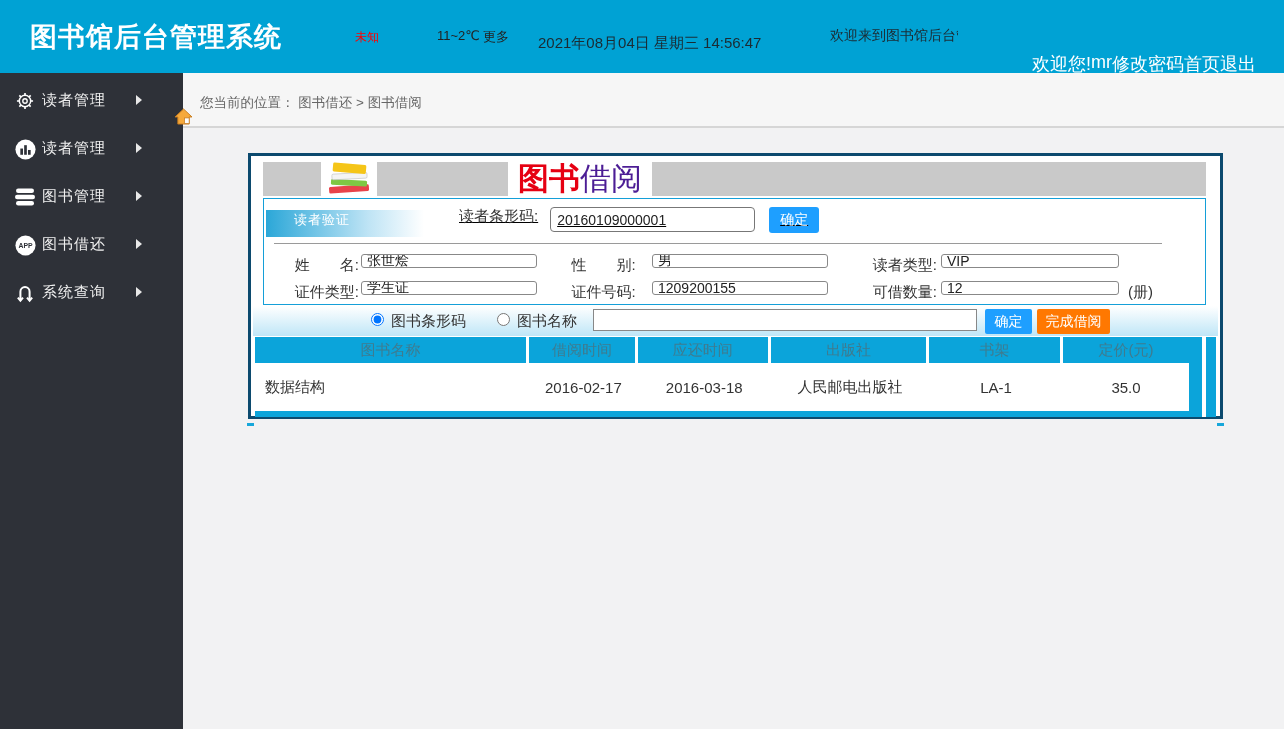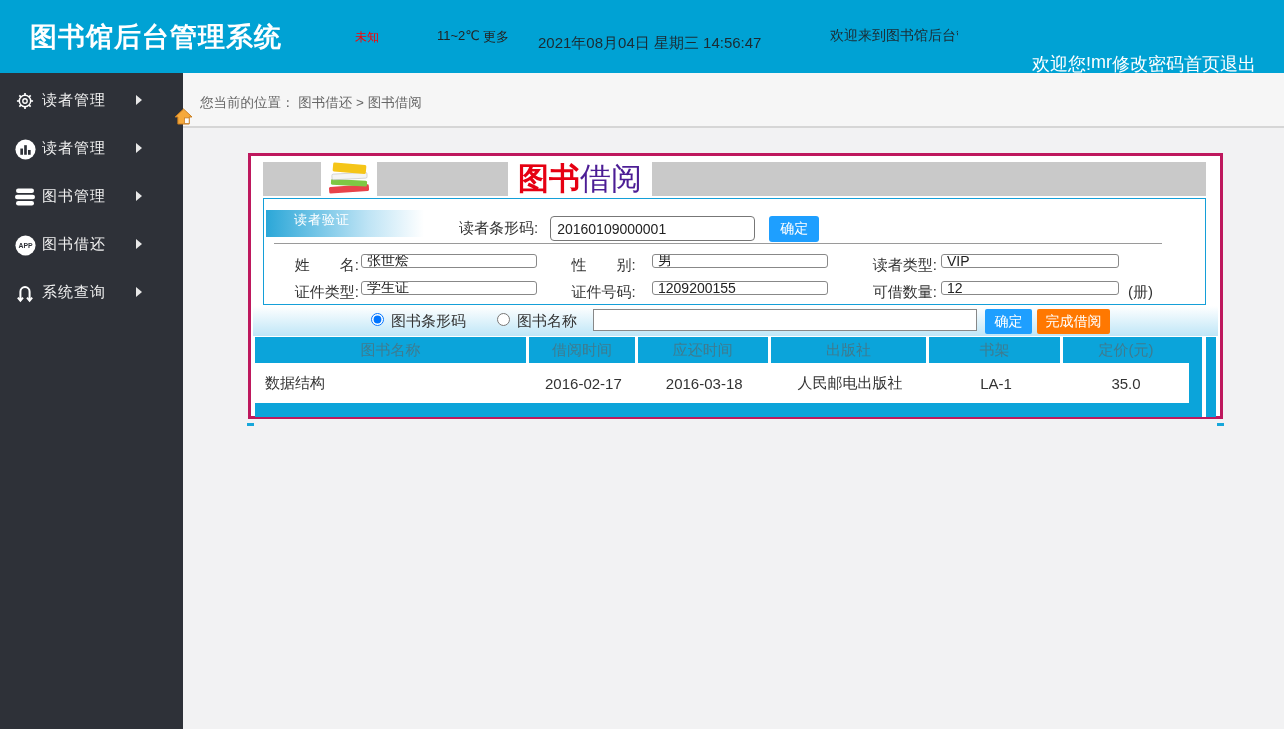--- a/index.html
+++ b/index.html
@@ -28,35 +28,35 @@
   
   .breadcrumb { position:absolute; left:183px; top:73px; width:1101px; height:55px; background:#f6f6f6; border-bottom:2px solid #d6d6d6; }
   .bc-text { position:absolute; left:17px; top:21px; font-size:13.5px; color:#666; }
   .bc-text .bc-link { cursor:pointer; }
   .home-icon { position:absolute; left:-9px; top:35px; }
 
   
   .content { position:absolute; left:183px; top:130px; width:1101px; height:599px; background:#f2f2f3; }
 
   
-  .panel { position:absolute; left:248px; top:153px; width:975px; height:266px; background:#fff; border:3px solid #be185d; }
+  .panel { position:absolute; left:248px; top:153px; width:975px; height:266px; background:#fff; border:3px solid #0c4a6e; }
   .dash { position:absolute; width:7px; height:3px; background:#17a7da; }
   .dash-l { left:247px; top:423px; }
   .dash-r { left:1217px; top:423px; }
 
   .panel-titlebar { position:relative; margin:6px 14px 2px 12px; height:34px; background:#c9c9c9; }
   .pt-iconbox { position:absolute; left:58px; top:-3px; width:56px; height:40px; background:#fff; display:flex; align-items:center; justify-content:center; }
   .pt-title { position:absolute; left:245px; top:-2px; height:38px; background:#fff; padding:0 10px; font-size:31px; font-weight:bold; display:flex; align-items:center; }
   .pt-red { color:#e60012; }
   .pt-cyan { color:#4c1d95; font-weight:normal; }
 
   
   .reader-sec { position:relative; margin:0 14px 0 12px; height:107px; border:1px solid #149fd8; background:#fff; }
   .rs-tab { position:absolute; left:2px; top:11px; width:158px; height:27px; background:linear-gradient(to right,#2ba7d8,#bfe4f5 65%,rgba(255,255,255,0)); color:#fff; font-size:13px; padding-left:28px; line-height:19px; letter-spacing:1px; }
-  .rs-barcode { position:absolute; left:195px; top:16px; height:27px; display:flex; align-items:center; }
+  .rs-barcode { position:absolute; left:195px; top:8px; height:27px; display:flex; align-items:flex-start;text-decoration:underline; }
   .rs-barcode .lbl { font-size:15px; color:#333; margin-right:12px; }
   .rs-barcode input { width:205px; height:25px; border:1px solid #777; border-radius:4px; font-size:14px; padding:0 6px; margin-right:14px; color:#222; }
   .btn-blue { background:#1e9fff; color:#fff; border:none; border-radius:3px; font-size:14px; cursor:pointer; }
   .rs-barcode .btn-blue { width:50px; height:26px; }
   .rs-hr { position:absolute; left:10px; top:44px; width:888px; border-top:1px solid #9a9a9a; }
   .frow { position:absolute; left:0; width:100%; height:22px; }
   .frow1 { top:55px; } .frow2 { top:82px; }
   .fld-label { position:absolute; width:93px; text-align:right; font-size:15px; color:#333; top:2px; }
   .fld-input { position:absolute; height:14px; border:1px solid #888; border-radius:3px; font-size:14px; padding:0 5px; color:#222; top:0; }
   .l1 { left:2px; } .i1 { left:97px; width:176px; }
@@ -74,21 +74,21 @@
   .ar-input { position:absolute; left:340px; top:3px; width:384px; height:22px; border:1px solid #888; background:#fff; font-size:14px; padding:0 5px; }
   .ar-confirm { position:absolute; left:732px; top:3px; width:47px; height:25px; border-radius:2px; }
   .btn-orange { position:absolute; left:784px; top:3px; width:73px; height:25px; background:#ff7801; color:#fff; border:none; border-radius:2px; font-size:14px; cursor:pointer; }
 
   
   .table-area { position:relative; margin:1px 4px 0 4px; height:80px; background:#0ba4da; }
   .white-sep { position:absolute; right:10px; top:0; bottom:0; width:4px; background:#fff; }
   table.btable { border-collapse:separate; border-spacing:0; width:934px; table-layout:fixed; }
   .btable th { height:26px; font-size:15px; font-weight:normal; color:#3f7b8f; border-right:3px solid #fff; }
   .btable th:last-child { border-right:none; }
-  .btable td { height:40px; background:#fff; font-size:15px; color:#333; text-align:center; }
+  .btable td { height:48px; background:#fff; font-size:15px; color:#333; text-align:center; }
   .btable td.cell-name { text-align:left; padding-left:10px; }
 </style>
 </head>
 <body>
 
 <div class="screen">
 
   <div class="header">
     <div class="app-title">图书馆后台管理系统</div>
     <div class="weather-unknown">未知</div>

